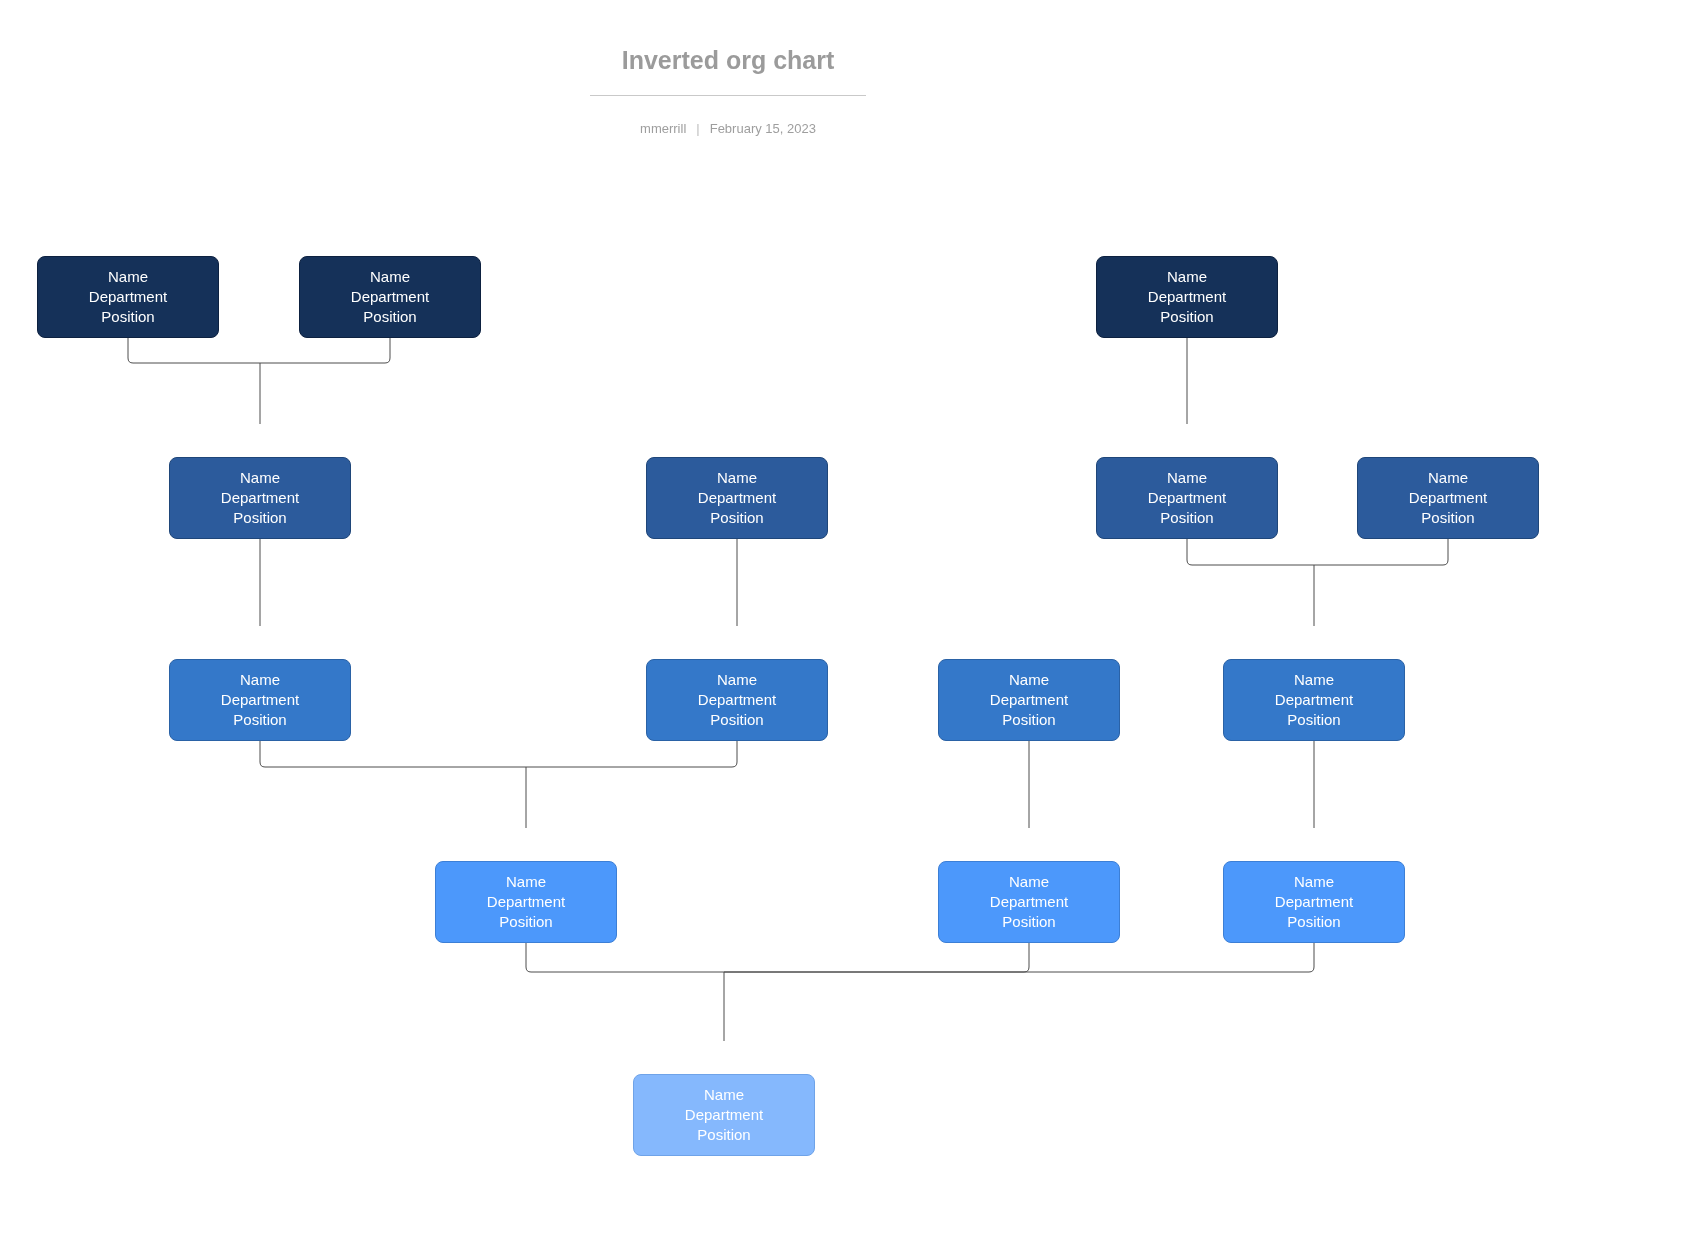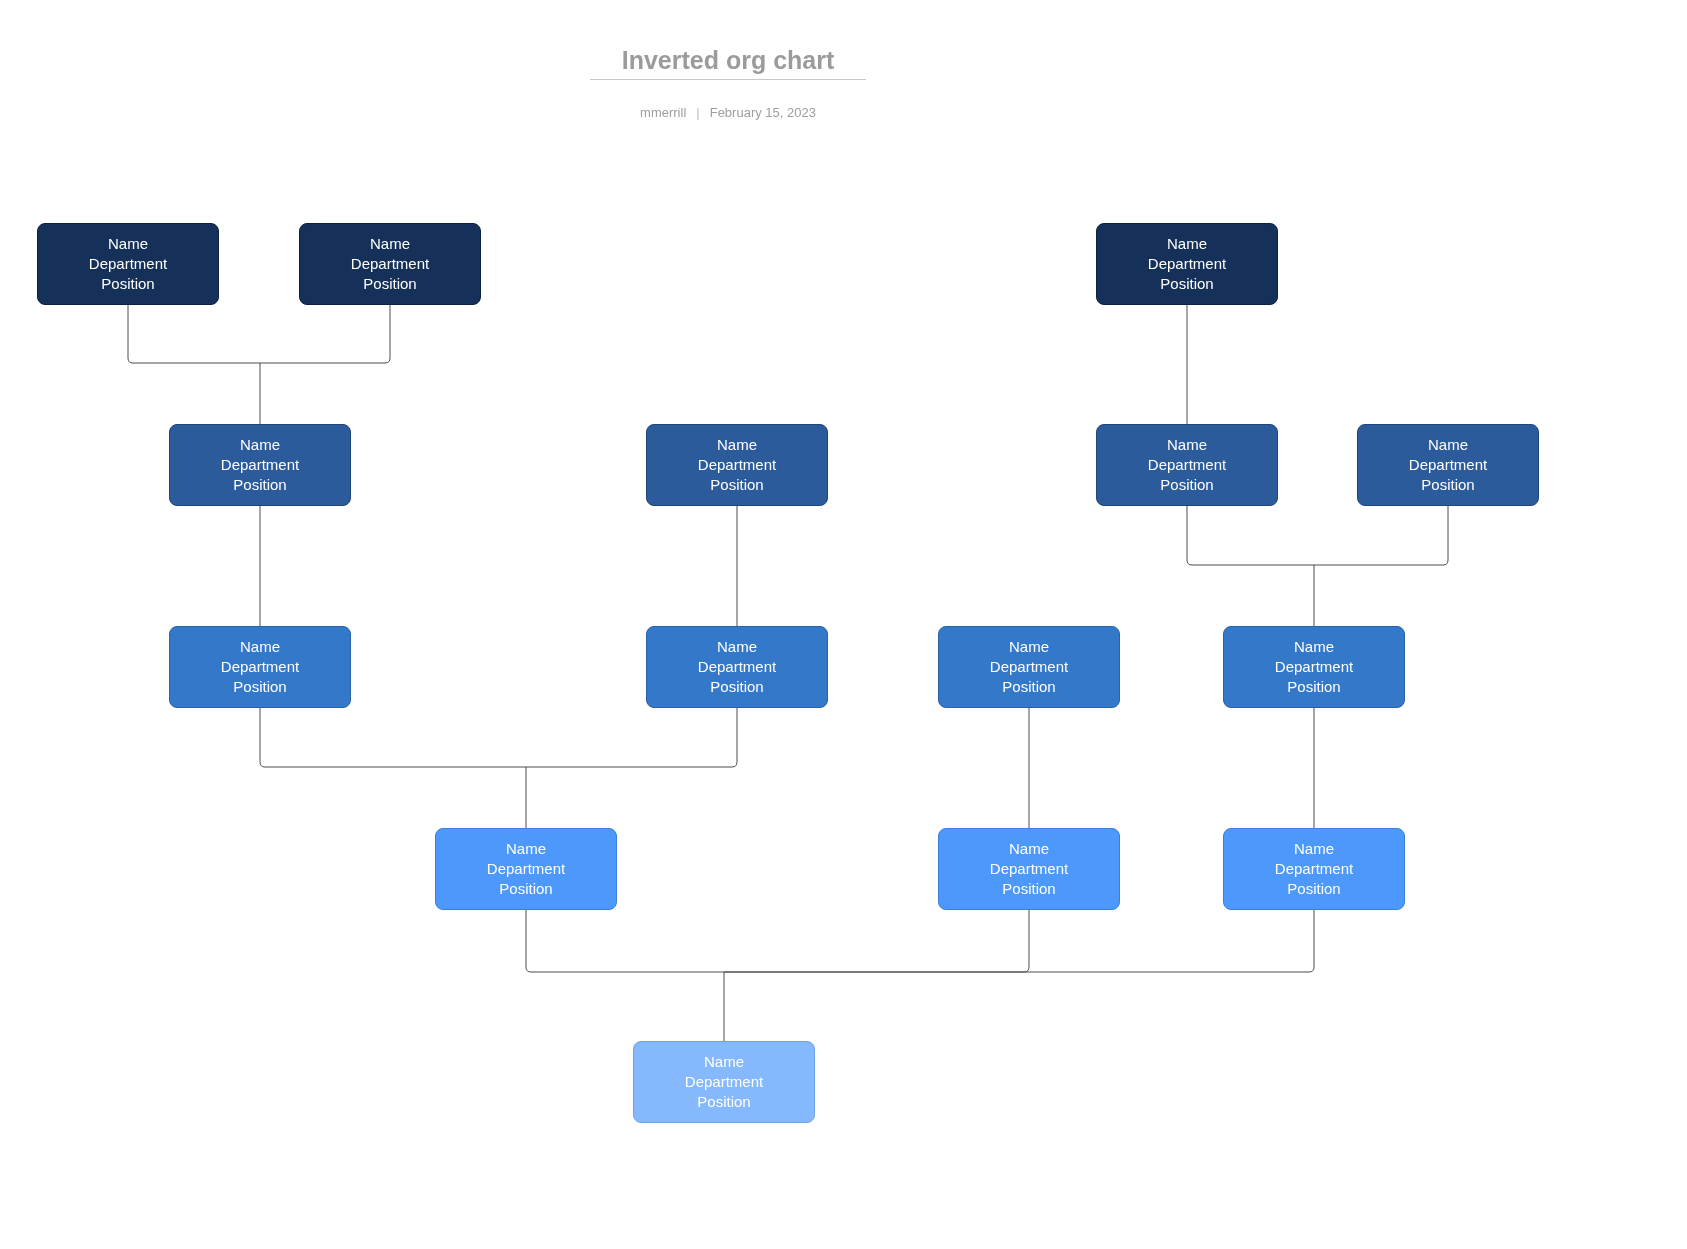--- a/index.html
+++ b/index.html
@@ -19,21 +19,21 @@
     position: absolute;
     left: 590px;
     top: 46px;
     width: 276px;
     text-align: center;
   }
   .title {
     font-size: 25px;
     font-weight: bold;
     color: #9b9b9b;
-    padding-bottom: 4px;
+    padding-bottom: 20px;
     border-bottom: 1px solid #c9c9c9;
     white-space: nowrap;
   }
   .subtitle {
     margin-top: 25px;
     font-size: 13px;
     color: #9e9e9e;
     white-space: nowrap;
   }
   .subtitle .sep {
@@ -62,20 +62,21 @@
     border-radius: 8px;
     color: #ffffff;
     display: flex;
     flex-direction: column;
     align-items: center;
     justify-content: center;
     text-align: center;
     font-size: 15px;
     line-height: 20px;
     cursor: default;
+    margin-top: 33px;
   }
   .level-1 { background: #153159; border: 1px solid #0d2140; }
   .level-2 { background: #2c5b9c; border: 1px solid #1f4679; }
   .level-3 { background: #3478c9; border: 1px solid #2a62a6; }
   .level-4 { background: #4c98fb; border: 1px solid #3c7fd6; }
   .level-5 { background: #85b8fd; border: 1px solid #6fa3e8; }
 </style>
 </head>
 <body>
 

